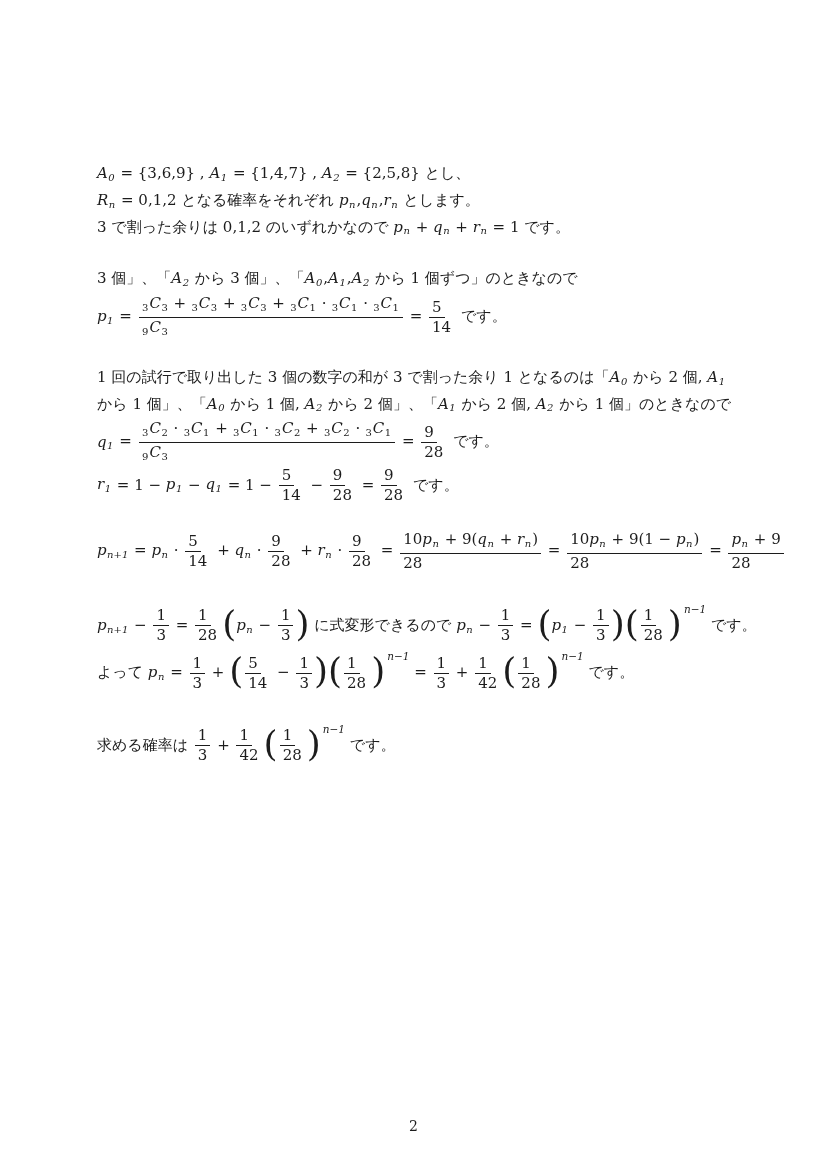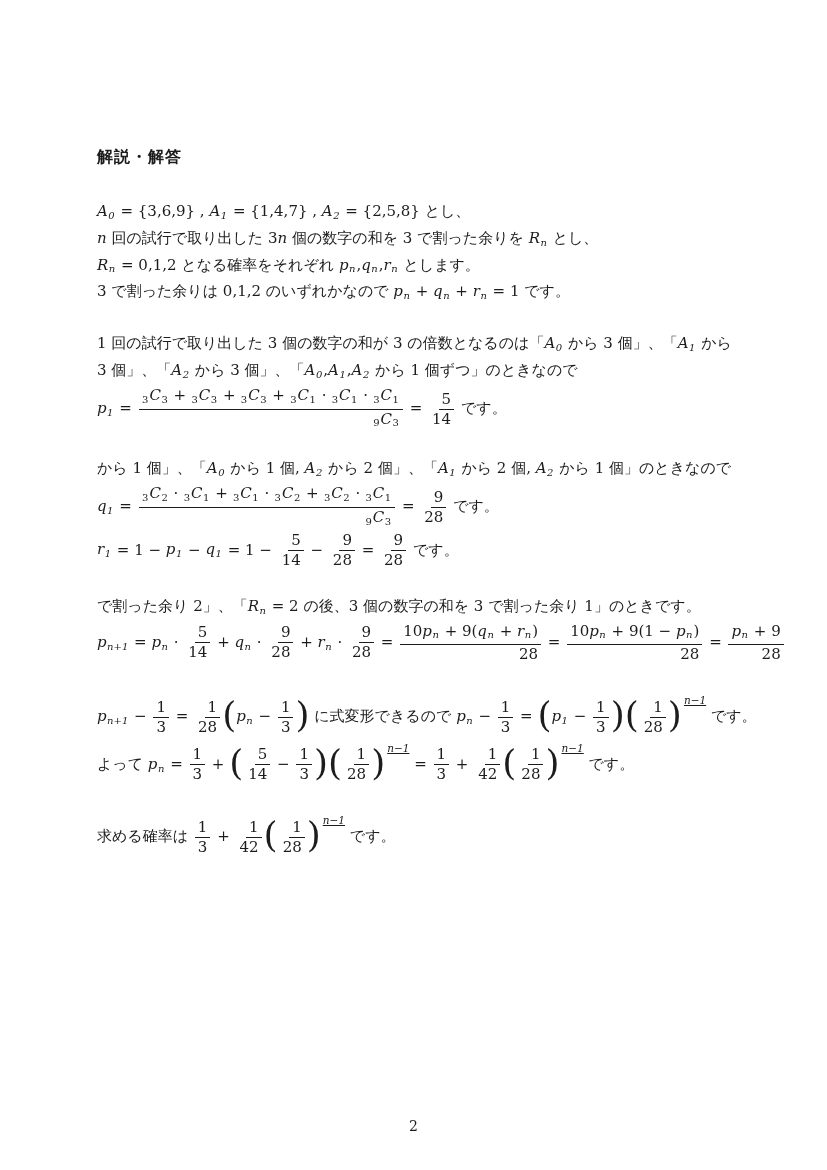--- a/index.html
+++ b/index.html
@@ -17,21 +17,21 @@
     left:97px; top:147px;
     width:648px;
   }
   .heading {
     font-family:"DejaVu Sans","Liberation Sans",sans-serif;
     font-weight:700;
     font-size:16px;
     letter-spacing:1px;
     margin:0 0 32px 0;
   }
-  .para { margin:7px 0 25px 0; }
+  .para { margin:15px 0 25px 0; }
   .para:last-child { margin-bottom:0; }
   .line {
     font-size:15px;
     line-height:23px;
     min-height:23px;
     white-space:pre;
   }
   .mtxt { white-space:pre; }
   .mrun { display:inline; white-space:pre; }
   .mvar { font-style:italic; }
@@ -39,21 +39,21 @@
     font-size:10px;
     font-style:italic;
     vertical-align:-0.28em;
     margin:0 1px 0 0.5px;
     white-space:pre;
   }
   .mcomb .msub { font-style:normal; }
   .frac {
     display:inline-flex;
     flex-direction:column;
-    align-items:flex-end;
+    align-items:flex-start;
     vertical-align:middle;
     margin:0 2px;
     text-align:center;
   }
   .frac .num, .frac .den {
     display:block;
     line-height:19px;
     padding:0 3px;
     white-space:pre;
   }
@@ -65,55 +65,51 @@
     position:relative;
     top:-2px;
     font-family:"DejaVu Serif",serif;
   }
   .psup {
     font-size:10.5px;
     font-style:italic;
     vertical-align:17px;
     margin-left:2px;
     white-space:pre;
-    text-decoration:underline;
   }
   .page-number {
     position:absolute;
     top:1118px;
     left:0; right:0;
     text-align:center;
     font-size:14px;
   }
 </style>
 </head>
 <body>
 
 <div class="page">
   <div class="content">
-    <div class="heading">解説・解答</div>
 
   <div class="para">
         <div class="line"><span class="mrun"><span class="mvar">A</span><span class="msub">0</span></span><span class="mtxt"> = {3,6,9} , </span><span class="mrun"><span class="mvar">A</span><span class="msub">1</span></span><span class="mtxt"> = {1,4,7} , </span><span class="mrun"><span class="mvar">A</span><span class="msub">2</span></span><span class="mtxt"> = {2,5,8} とし、</span></div>
-        <div class="line"><span class="mrun"><span class="mvar">n</span></span><span class="mtxt"> 回の試行で取り出した 3</span><span class="mrun"><span class="mvar">n</span></span><span class="mtxt"> 個の数字の和を 3 で割った余りを </span><span class="mrun"><span class="mvar">R</span><span class="msub">n</span></span><span class="mtxt"> とし、</span></div>
         <div class="line"><span class="mrun"><span class="mvar">R</span><span class="msub">n</span></span><span class="mtxt"> = 0,1,2 となる確率をそれぞれ </span><span class="mrun"><span class="mvar">p</span><span class="msub">n</span></span><span class="mtxt">,</span><span class="mrun"><span class="mvar">q</span><span class="msub">n</span></span><span class="mtxt">,</span><span class="mrun"><span class="mvar">r</span><span class="msub">n</span></span><span class="mtxt"> とします。</span></div>
         <div class="line"><span class="mtxt">3 で割った余りは 0,1,2 のいずれかなので </span><span class="mrun"><span class="mvar">p</span><span class="msub">n</span></span><span class="mtxt"> + </span><span class="mrun"><span class="mvar">q</span><span class="msub">n</span></span><span class="mtxt"> + </span><span class="mrun"><span class="mvar">r</span><span class="msub">n</span></span><span class="mtxt"> = 1 です。</span></div>
       </div>
       <div class="para">
-        <div class="line"><span class="mtxt">1 回の試行で取り出した 3 個の数字の和が 3 の倍数となるのは「</span><span class="mrun"><span class="mvar">A</span><span class="msub">0</span></span><span class="mtxt"> から 3 個」、「</span><span class="mrun"><span class="mvar">A</span><span class="msub">1</span></span><span class="mtxt"> から</span></div>
         <div class="line"><span class="mtxt">3 個」、「</span><span class="mrun"><span class="mvar">A</span><span class="msub">2</span></span><span class="mtxt"> から 3 個」、「</span><span class="mrun"><span class="mvar">A</span><span class="msub">0</span></span><span class="mtxt">,</span><span class="mrun"><span class="mvar">A</span><span class="msub">1</span></span><span class="mtxt">,</span><span class="mrun"><span class="mvar">A</span><span class="msub">2</span></span><span class="mtxt"> から 1 個ずつ」のときなので</span></div>
         <div class="line"><span class="mrun"><span class="mvar">p</span><span class="msub">1</span></span><span class="mtxt"> = </span><span class="frac"><span class="num"><span class="mrun mcomb"><span class="msub">3</span><span class="mvar">C</span><span class="msub">3</span></span><span class="mtxt"> + </span><span class="mrun mcomb"><span class="msub">3</span><span class="mvar">C</span><span class="msub">3</span></span><span class="mtxt"> + </span><span class="mrun mcomb"><span class="msub">3</span><span class="mvar">C</span><span class="msub">3</span></span><span class="mtxt"> + </span><span class="mrun mcomb"><span class="msub">3</span><span class="mvar">C</span><span class="msub">1</span></span><span class="mtxt"> · </span><span class="mrun mcomb"><span class="msub">3</span><span class="mvar">C</span><span class="msub">1</span></span><span class="mtxt"> · </span><span class="mrun mcomb"><span class="msub">3</span><span class="mvar">C</span><span class="msub">1</span></span></span><span class="den"><span class="mrun mcomb"><span class="msub">9</span><span class="mvar">C</span><span class="msub">3</span></span></span></span><span class="mtxt"> = </span><span class="frac"><span class="num"><span class="mtxt">5</span></span><span class="den"><span class="mtxt">14</span></span></span><span class="mtxt"> です。</span></div>
       </div>
       <div class="para">
+        <div class="line"><span class="mtxt">1 回の試行で取り出した 3 個の数字の和が 3 で割った余り 1 となるのは「</span><span class="mrun"><span class="mvar">A</span><span class="msub">0</span></span><span class="mtxt"> から 2 個, </span><span class="mrun"><span class="mvar">A</span><span class="msub">1</span></span></div>
         <div class="line"><span class="mtxt">から 1 個」、「</span><span class="mrun"><span class="mvar">A</span><span class="msub">0</span></span><span class="mtxt"> から 1 個, </span><span class="mrun"><span class="mvar">A</span><span class="msub">2</span></span><span class="mtxt"> から 2 個」、「</span><span class="mrun"><span class="mvar">A</span><span class="msub">1</span></span><span class="mtxt"> から 2 個, </span><span class="mrun"><span class="mvar">A</span><span class="msub">2</span></span><span class="mtxt"> から 1 個」のときなので</span></div>
         <div class="line"><span class="mrun"><span class="mvar">q</span><span class="msub">1</span></span><span class="mtxt"> = </span><span class="frac"><span class="num"><span class="mrun mcomb"><span class="msub">3</span><span class="mvar">C</span><span class="msub">2</span></span><span class="mtxt"> · </span><span class="mrun mcomb"><span class="msub">3</span><span class="mvar">C</span><span class="msub">1</span></span><span class="mtxt"> + </span><span class="mrun mcomb"><span class="msub">3</span><span class="mvar">C</span><span class="msub">1</span></span><span class="mtxt"> · </span><span class="mrun mcomb"><span class="msub">3</span><span class="mvar">C</span><span class="msub">2</span></span><span class="mtxt"> + </span><span class="mrun mcomb"><span class="msub">3</span><span class="mvar">C</span><span class="msub">2</span></span><span class="mtxt"> · </span><span class="mrun mcomb"><span class="msub">3</span><span class="mvar">C</span><span class="msub">1</span></span></span><span class="den"><span class="mrun mcomb"><span class="msub">9</span><span class="mvar">C</span><span class="msub">3</span></span></span></span><span class="mtxt"> = </span><span class="frac"><span class="num"><span class="mtxt">9</span></span><span class="den"><span class="mtxt">28</span></span></span><span class="mtxt"> です。</span></div>
         <div class="line"><span class="mrun"><span class="mvar">r</span><span class="msub">1</span></span><span class="mtxt"> = 1 − </span><span class="mrun"><span class="mvar">p</span><span class="msub">1</span></span><span class="mtxt"> − </span><span class="mrun"><span class="mvar">q</span><span class="msub">1</span></span><span class="mtxt"> = 1 − </span><span class="frac"><span class="num"><span class="mtxt">5</span></span><span class="den"><span class="mtxt">14</span></span></span><span class="mtxt"> − </span><span class="frac"><span class="num"><span class="mtxt">9</span></span><span class="den"><span class="mtxt">28</span></span></span><span class="mtxt"> = </span><span class="frac"><span class="num"><span class="mtxt">9</span></span><span class="den"><span class="mtxt">28</span></span></span><span class="mtxt"> です。</span></div>
       </div>
       <div class="para">
-        <div class="line"><span class="mtxt">で割った余り 2」、「</span><span class="mrun"><span class="mvar">R</span><span class="msub">n</span></span><span class="mtxt"> = 2 の後、3 個の数字の和を 3 で割った余り 1」のときです。</span></div>
         <div class="line"><span class="mrun"><span class="mvar">p</span><span class="msub">n+1</span></span><span class="mtxt"> = </span><span class="mrun"><span class="mvar">p</span><span class="msub">n</span></span><span class="mtxt"> · </span><span class="frac"><span class="num"><span class="mtxt">5</span></span><span class="den"><span class="mtxt">14</span></span></span><span class="mtxt"> + </span><span class="mrun"><span class="mvar">q</span><span class="msub">n</span></span><span class="mtxt"> · </span><span class="frac"><span class="num"><span class="mtxt">9</span></span><span class="den"><span class="mtxt">28</span></span></span><span class="mtxt"> + </span><span class="mrun"><span class="mvar">r</span><span class="msub">n</span></span><span class="mtxt"> · </span><span class="frac"><span class="num"><span class="mtxt">9</span></span><span class="den"><span class="mtxt">28</span></span></span><span class="mtxt"> = </span><span class="frac"><span class="num"><span class="mtxt">10</span><span class="mrun"><span class="mvar">p</span><span class="msub">n</span></span><span class="mtxt"> + 9(</span><span class="mrun"><span class="mvar">q</span><span class="msub">n</span></span><span class="mtxt"> + </span><span class="mrun"><span class="mvar">r</span><span class="msub">n</span></span><span class="mtxt">)</span></span><span class="den"><span class="mtxt">28</span></span></span><span class="mtxt"> = </span><span class="frac"><span class="num"><span class="mtxt">10</span><span class="mrun"><span class="mvar">p</span><span class="msub">n</span></span><span class="mtxt"> + 9(1 − </span><span class="mrun"><span class="mvar">p</span><span class="msub">n</span></span><span class="mtxt">)</span></span><span class="den"><span class="mtxt">28</span></span></span><span class="mtxt"> = </span><span class="frac"><span class="num"><span class="mrun"><span class="mvar">p</span><span class="msub">n</span></span><span class="mtxt"> + 9</span></span><span class="den"><span class="mtxt">28</span></span></span></div>
       </div>
       <div class="para">
         <div class="line"><span class="mrun"><span class="mvar">p</span><span class="msub">n+1</span></span><span class="mtxt"> − </span><span class="frac"><span class="num"><span class="mtxt">1</span></span><span class="den"><span class="mtxt">3</span></span></span><span class="mtxt"> = </span><span class="frac"><span class="num"><span class="mtxt">1</span></span><span class="den"><span class="mtxt">28</span></span></span><span class="mrun"><span class="bparen">(</span><span class="mrun"><span class="mrun"><span class="mvar">p</span><span class="msub">n</span></span><span class="mtxt"> − </span><span class="frac"><span class="num"><span class="mtxt">1</span></span><span class="den"><span class="mtxt">3</span></span></span></span><span class="bparen">)</span></span><span class="mtxt"> に式変形できるので </span><span class="mrun"><span class="mvar">p</span><span class="msub">n</span></span><span class="mtxt"> − </span><span class="frac"><span class="num"><span class="mtxt">1</span></span><span class="den"><span class="mtxt">3</span></span></span><span class="mtxt"> = </span><span class="mrun"><span class="bparen">(</span><span class="mrun"><span class="mrun"><span class="mvar">p</span><span class="msub">1</span></span><span class="mtxt"> − </span><span class="frac"><span class="num"><span class="mtxt">1</span></span><span class="den"><span class="mtxt">3</span></span></span></span><span class="bparen">)</span></span><span class="mrun"><span class="bparen">(</span><span class="mrun"><span class="frac"><span class="num"><span class="mtxt">1</span></span><span class="den"><span class="mtxt">28</span></span></span></span><span class="bparen">)</span><span class="psup">n−1</span></span><span class="mtxt"> です。</span></div>
         <div class="line"><span class="mtxt">よって </span><span class="mrun"><span class="mvar">p</span><span class="msub">n</span></span><span class="mtxt"> = </span><span class="frac"><span class="num"><span class="mtxt">1</span></span><span class="den"><span class="mtxt">3</span></span></span><span class="mtxt"> + </span><span class="mrun"><span class="bparen">(</span><span class="mrun"><span class="frac"><span class="num"><span class="mtxt">5</span></span><span class="den"><span class="mtxt">14</span></span></span><span class="mtxt"> − </span><span class="frac"><span class="num"><span class="mtxt">1</span></span><span class="den"><span class="mtxt">3</span></span></span></span><span class="bparen">)</span></span><span class="mrun"><span class="bparen">(</span><span class="mrun"><span class="frac"><span class="num"><span class="mtxt">1</span></span><span class="den"><span class="mtxt">28</span></span></span></span><span class="bparen">)</span><span class="psup">n−1</span></span><span class="mtxt"> = </span><span class="frac"><span class="num"><span class="mtxt">1</span></span><span class="den"><span class="mtxt">3</span></span></span><span class="mtxt"> + </span><span class="frac"><span class="num"><span class="mtxt">1</span></span><span class="den"><span class="mtxt">42</span></span></span><span class="mrun"><span class="bparen">(</span><span class="mrun"><span class="frac"><span class="num"><span class="mtxt">1</span></span><span class="den"><span class="mtxt">28</span></span></span></span><span class="bparen">)</span><span class="psup">n−1</span></span><span class="mtxt"> です。</span></div>
       </div>
       <div class="para">
         <div class="line"><span class="mtxt">求める確率は </span><span class="frac"><span class="num"><span class="mtxt">1</span></span><span class="den"><span class="mtxt">3</span></span></span><span class="mtxt"> + </span><span class="frac"><span class="num"><span class="mtxt">1</span></span><span class="den"><span class="mtxt">42</span></span></span><span class="mrun"><span class="bparen">(</span><span class="mrun"><span class="frac"><span class="num"><span class="mtxt">1</span></span><span class="den"><span class="mtxt">28</span></span></span></span><span class="bparen">)</span><span class="psup">n−1</span></span><span class="mtxt"> です。</span></div>
       </div>
     </div>

